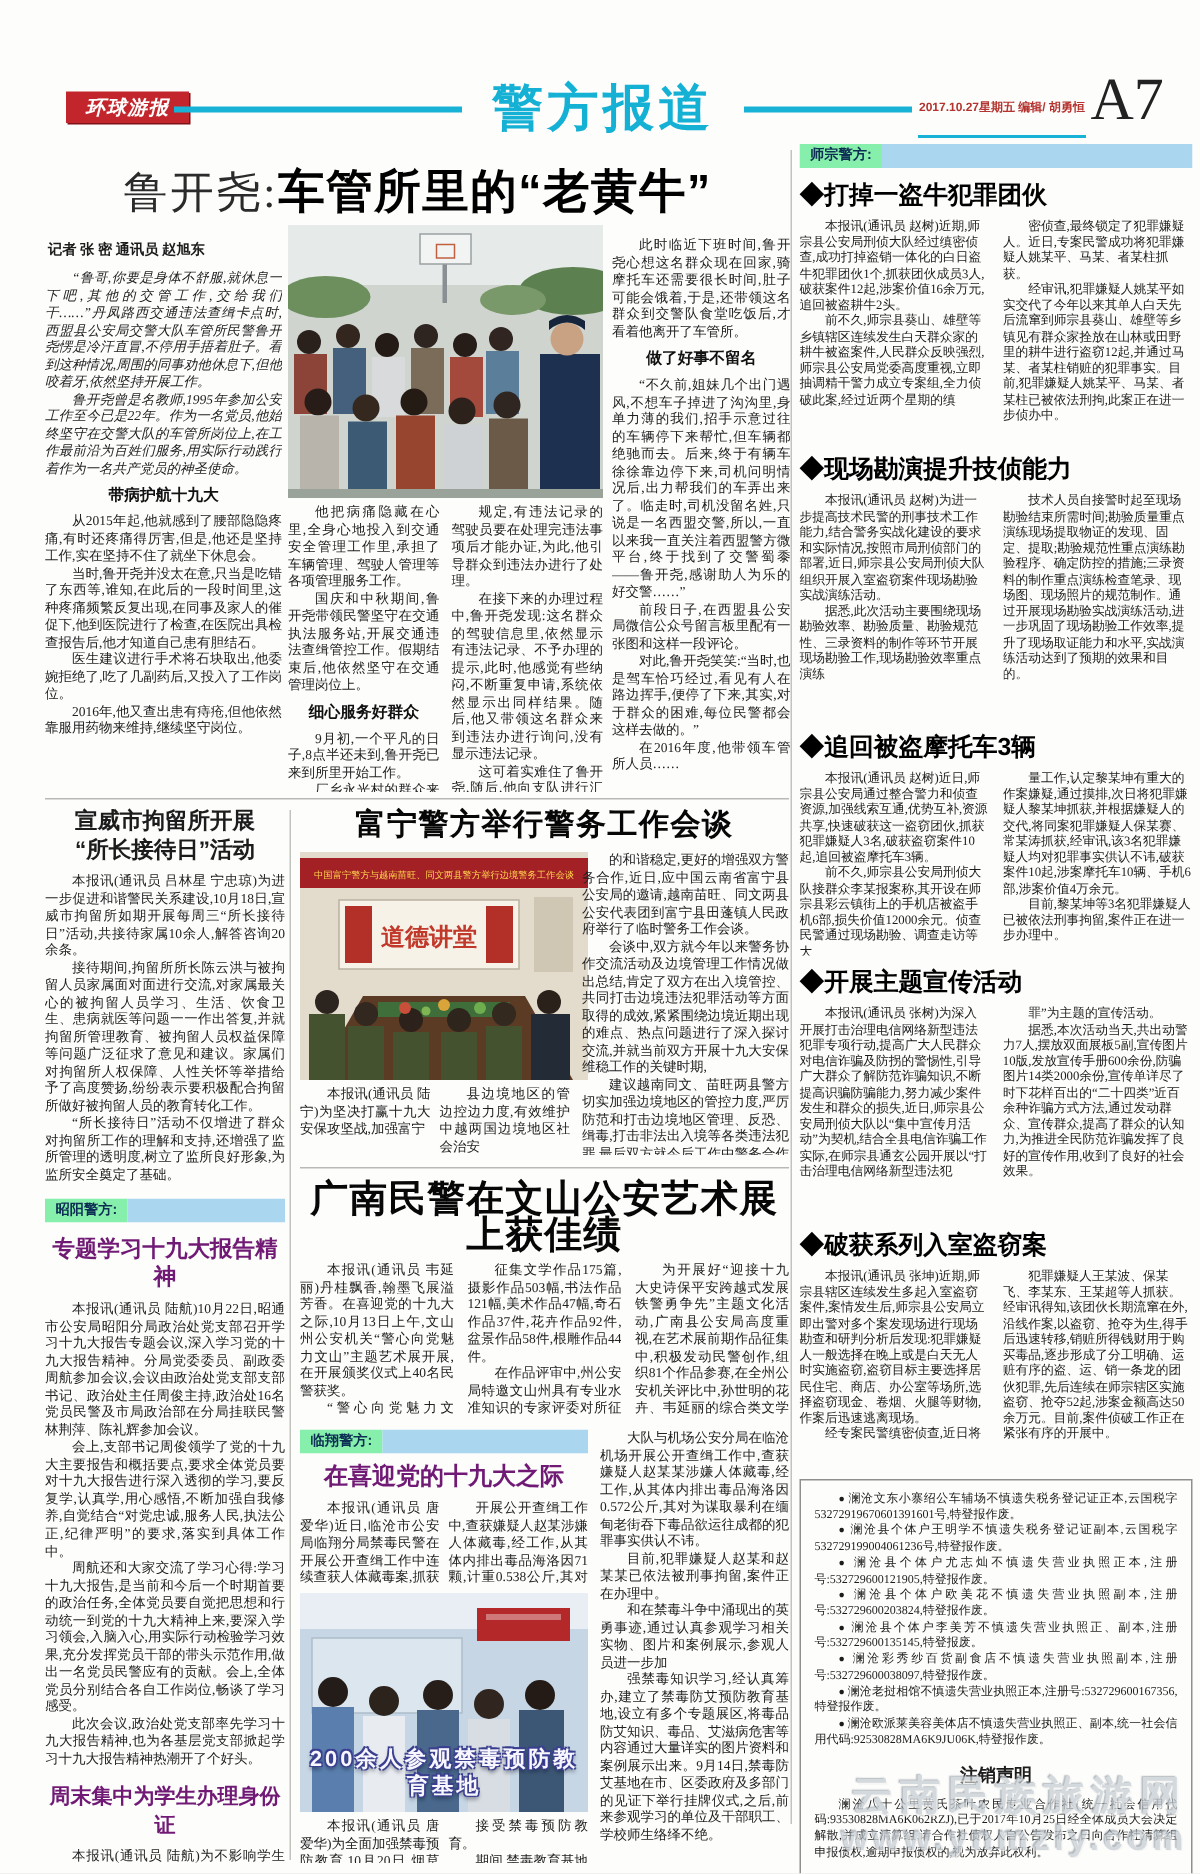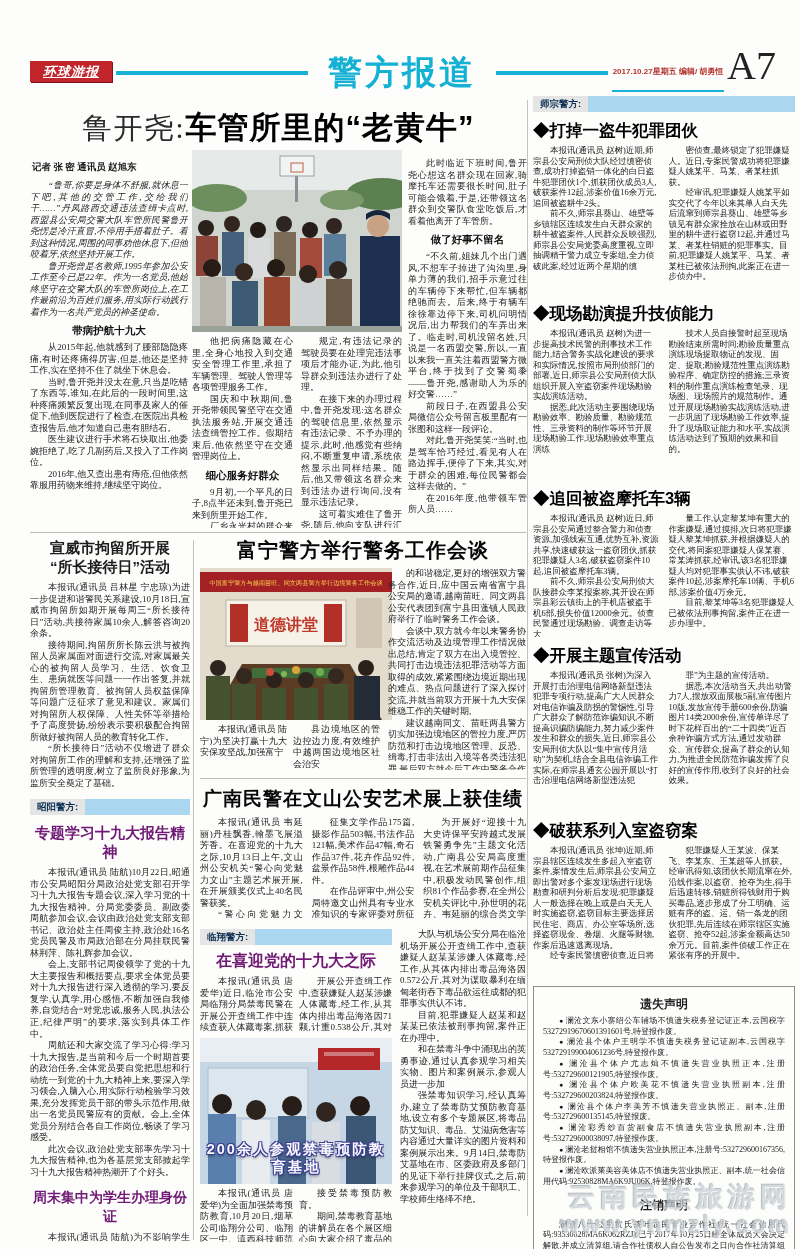--- a/index.html
+++ b/index.html
@@ -3,40 +3,40 @@
 <meta charset="utf-8">
 <style>
   * { box-sizing: border-box; margin: 0; padding: 0; }
   html,body { background:#e8e8e6; }
   .page {
     position: relative; width: 800px; height: 1249px; margin: 0 auto;
     background: #fdfdfc; overflow: hidden; color:#1c1c1c;
     font-family: "Liberation Serif", serif;
   }
   
-  .masthead { position:absolute; left:30px; top:61px; width:82px; height:21px;
+  .masthead { position:absolute; left:44px; top:61px; width:82px; height:21px;
     background:#c2262c; color:#fff; font:italic 700 13px/21px "Liberation Sans",sans-serif;
-    text-align:center; letter-spacing:1px; box-shadow:1px 1px 0 #7e1216;text-decoration:underline; }
+    text-align:center; letter-spacing:1px; box-shadow:1px 1px 0 #7e1216; }
   .rule-cy { position:absolute; background:#17b2d5; height:4px; }
   .sec-title { position:absolute; left:312px; top:52px; width:180px; text-align:center;
     font:900 34px/40px "Liberation Sans",sans-serif; color:#15b1d5; letter-spacing:3px; }
   .dateline { position:absolute; left:612px; top:66px; width:112px; text-align:center;
     font:700 8px/12px "Liberation Sans",sans-serif; color:#b4332e;
     border-bottom:2px solid #17b2d5; padding-bottom:12px; }
   .pageno { position:absolute; left:727px; top:44px; font:400 40px/44px "Liberation Serif",serif; color:#222; }
   
   .body { font-size:9px; line-height:1.28; text-align:justify; color:#222; }
   .p { text-indent:2em; margin:0; }
   .subhead { text-align:center; font:700 10.5px/18px "Liberation Sans",sans-serif; color:#111; margin:3px 0; }
   .cols { display:flex; gap:9px; overflow:hidden; }
   .col { flex:1; overflow:hidden; }
   .hrule { background:#b9b9b6; height:1px; }
   .vrule { position:absolute; width:1px; background:#c2c2bf; }
   .lbar { display:flex; height:16px; overflow:hidden; }
-  .lbar b { background:#e5e5e5; color:#0d2f53; font:700 9.5px/16px "Liberation Sans",sans-serif; padding:0 7px; white-space:nowrap; }
+  .lbar b { background:#86efac; color:#0d2f53; font:700 9.5px/16px "Liberation Sans",sans-serif; padding:0 7px; white-space:nowrap; }
   .lbar i { flex:1; background:#abd6f0; }
   .art-title { font:800 15px/19px "Liberation Sans",sans-serif; text-align:center; color:#701a75; }
   .big-title { font:900 20px/24px "Liberation Sans",sans-serif; text-align:center; color:#070707; letter-spacing:1px; }
   
   .lead { position:absolute; left:30px; top:104px; width:497px; height:426px; }
   .lead-hl { text-align:center; white-space:nowrap; margin-top:4px; }
   .lead-hl .pre { font:400 29px/40px "Liberation Serif",serif; color:#2b2b2b; letter-spacing:2px; }
   .lead-hl .mn  { font:900 31px/40px "Liberation Sans",sans-serif; color:#000; letter-spacing:1px; }
   .byline { position:absolute; left:2px; top:56px; font:700 9.5px/14px "Liberation Serif",serif; }
   .lead-c1 { position:absolute; left:0; top:76px; width:158px; height:348px; overflow:hidden; }
@@ -270,21 +270,21 @@
             <p class="p">的和谐稳定,更好的增强双方警务合作,近日,应中国云南省富宁县公安局的邀请,越南苗旺、同文两县公安代表团到富宁县田蓬镇人民政府举行了临时警务工作会谈。</p>
             <p class="p">会谈中,双方就今年以来警务协作交流活动及边境管理工作情况做出总结,肯定了双方在出入境管控、共同打击边境违法犯罪活动等方面取得的成效,紧紧围绕边境近期出现的难点、热点问题进行了深入探讨交流,并就当前双方开展十九大安保维稳工作的关键时期,</p>
             <p class="p">建议越南同文、苗旺两县警方切实加强边境地区的管控力度,严厉防范和打击边境地区管理、反恐、缉毒,打击非法出入境等各类违法犯罪,最后双方就今后工作中警务合作达成共识。</p>
           </div>
       </div>
     </div>
 
     <div class="hrule" style="margin:8px 0;"></div>
 
     <div>
-      <div class="big-title" style="font-size:19px;">广南民警在文山公安艺术展上获佳绩</div>
+      <div class="big-title" style="font-size:25px;">广南民警在文山公安艺术展上获佳绩</div>
       <div class="gap6"></div>
       <div class="cols" style="height:104px;">
         <div class="col body">
             <p class="p">本报讯(通讯员 韦延丽)丹桂飘香,翰墨飞展溢芳香。在喜迎党的十九大之际,10月13日上午,文山州公安机关“警心向党魅力文山”主题艺术展开展,在开展颁奖仪式上40名民警获奖。</p>
             <p class="p">“警心向党魅力文山”艺术展是州公安机关“迎接十九大史诗保平安跨越式发展铁警勇争先”主题文化活动之一,分书法、美术、摄影、奇石、花卉、盆景七个类别,活动共</p>
           </div>
         <div class="col body">
             <p class="p">征集文学作品175篇,摄影作品503幅,书法作品121幅,美术作品47幅,奇石作品37件,花卉作品92件,盆景作品58件,根雕作品44件。</p>
             <p class="p">在作品评审中,州公安局特邀文山州具有专业水准知识的专家评委对所征集的各类作品进行评审,评审坚持客观、公正、公平的原则,从主题、创意、美学、表现等方面层层把关、逐层筛选,本着推陈出新、培养新人、挖掘人才的原则,分别评选出一、二、三等奖和优秀奖。</p>
           </div>
@@ -419,21 +419,20 @@
               <p class="p">经专案民警缜密侦查,近日将</p>
             </div>
             <div class="col sb-body">
               <p class="p">犯罪嫌疑人王某波、保某飞、李某东、王某超等人抓获。经审讯得知,该团伙长期流窜在外,沿线作案,以盗窃、抢夺为生,得手后迅速转移,销赃所得钱财用于购买毒品,逐步形成了分工明确、运赃有序的盗、运、销一条龙的团伙犯罪,先后连续在师宗辖区实施盗窃、抢夺52起,涉案金额高达50余万元。目前,案件侦破工作正在紧张有序的开展中。</p>
             </div>
           </div>
         </div>
       </div>
 
     <div class="notice-box">
-      <div class="notice-h">遗失声明</div>
       <div>
           <p class="notice">澜沧文东小寨绍公车辅场不慎遗失税务登记证正本,云国税字53272919670601391601号,特登报作废。</p>
           <p class="notice">澜沧县个体户王明学不慎遗失税务登记证副本,云国税字532729199004061236号,特登报作废。</p>
           <p class="notice">澜沧县个体户尤志灿不慎遗失营业执照正本,注册号:532729600121905,特登报作废。</p>
           <p class="notice">澜沧县个体户欧美花不慎遗失营业执照副本,注册号:532729600203824,特登报作废。</p>
           <p class="notice">澜沧县个体户李美芳不慎遗失营业执照正、副本,注册号:532729600135145,特登报废。</p>
           <p class="notice">澜沧彩秀纱百货副食店不慎遗失营业执照副本,注册号:532729600038097,特登报作废。</p>
           <p class="notice">澜沧老挝相馆不慎遗失营业执照正本,注册号:532729600167356,特登报作废。</p>
           <p class="notice">澜沧欧派莱美容美体店不慎遗失营业执照正、副本,统一社会信用代码:92530828MA6K9JU06K,特登报作废。</p>
         </div>

